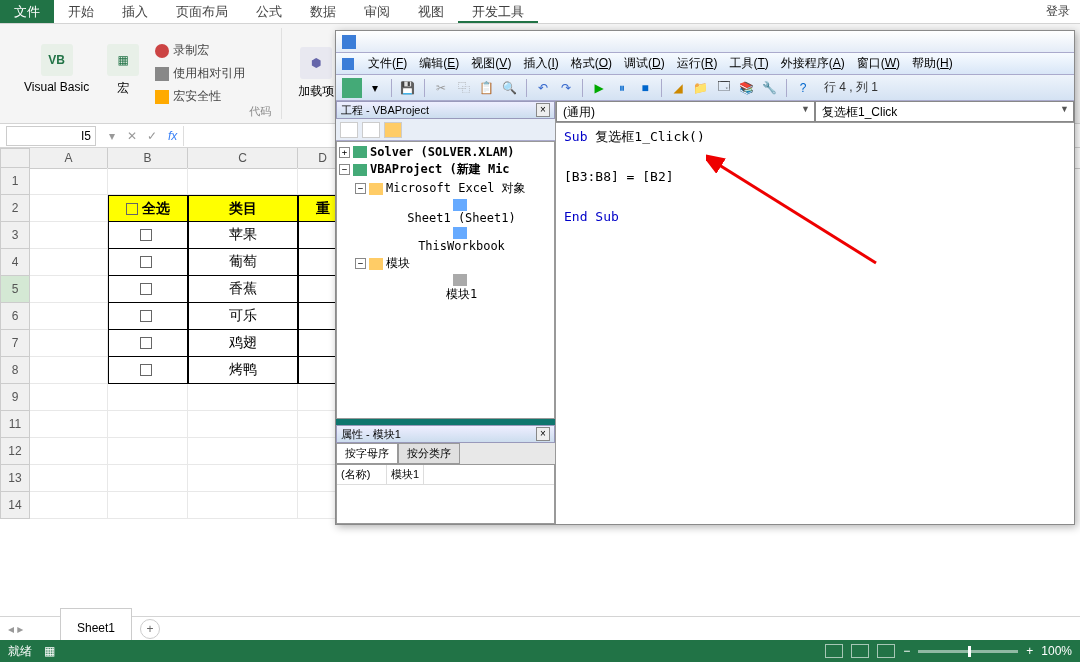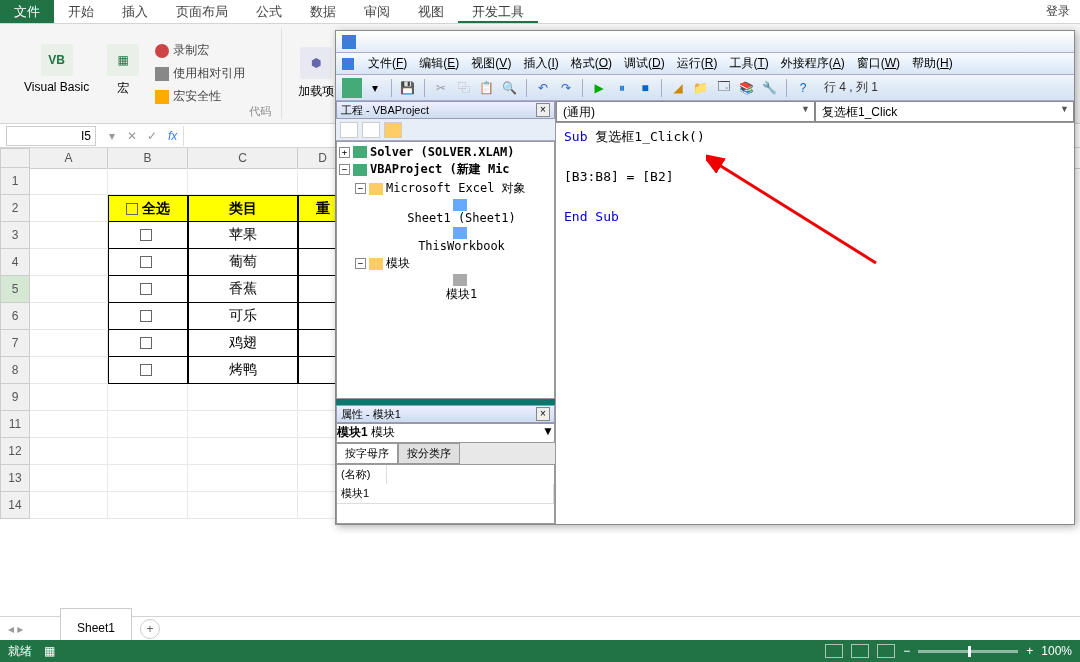--- a/index.html
+++ b/index.html
@@ -71,21 +71,21 @@
 .tree-icon.sheet{background:#6af;}
 .tree-icon.mod{background:#aaa;}
 .tree .l1{padding-left:0;}.tree .l2{padding-left:16px;}.tree .l3{padding-left:32px;flex-direction:column;}
 .prop-pane{border-top:6px solid #0f766e;}
 .prop-combo{width:100%;height:20px;border:1px solid #999;font-size:12px;background:#fff;}
 .prop-combo b{font-weight:bold;}
 .prop-tabs{display:flex;background:#e8e8e8;}
 .prop-tab{padding:2px 8px;font-size:11px;border:1px solid #999;background:#fff;cursor:pointer;}
 .prop-tab.inactive{background:#e0e0e0;}
 .prop-grid{background:#fff;border:1px solid #999;height:60px;}
-.prop-row{display:flex;border-bottom:1px solid #ddd;font-size:11px;flex-direction:column;}
+.prop-row{display:flex;border-bottom:1px solid #ddd;font-size:11px;}
 .prop-row>div{padding:2px 4px;border-right:1px solid #ddd;}
 .vba-right{flex:1;display:flex;flex-direction:column;background:#fff;}
 .code-combos{display:flex;height:22px;border-bottom:1px solid #999;}
 .code-combo{flex:1;border:1px solid #888;background:#fff;padding:2px 6px;font-size:12px;position:relative;}
 .code-combo::after{content:'▼';position:absolute;right:4px;font-size:9px;color:#555;}
 .code-area{flex:1;background:#fff;padding:4px 8px;font-family:"SimSun",Consolas,monospace;font-size:13px;line-height:20px;position:relative;}
 .code-line .kw{color:#0000c8;}
 .arrow{position:absolute;left:150px;top:30px;width:180px;height:120px;pointer-events:none;}
 .arrow svg{width:100%;height:100%;}
 .pos-label{font-size:12px;color:#333;padding:0 8px;}
@@ -382,21 +382,20 @@
             <span style="width:14px;"></span>
             <span class="tree-icon mod"></span>
             <span>模块1</span>
           </div>
       </div>
       <div class="prop-pane">
         <div class="pane-title">
           <span>属性 - 模块1</span>
           <span class="pane-close">×</span>
         </div>
-        <div class="prop-combo"><b>模块1</b> 模块 <span style="float:right;">▼</span></div>
         <div class="prop-tabs">
           <div class="prop-tab">按字母序</div>
           <div class="prop-tab inactive">按分类序</div>
         </div>
         <div class="prop-grid">
           <div class="prop-row">
               <div style="width:50px;">(名称)</div>
               <div>模块1</div>
             </div>
         </div>

